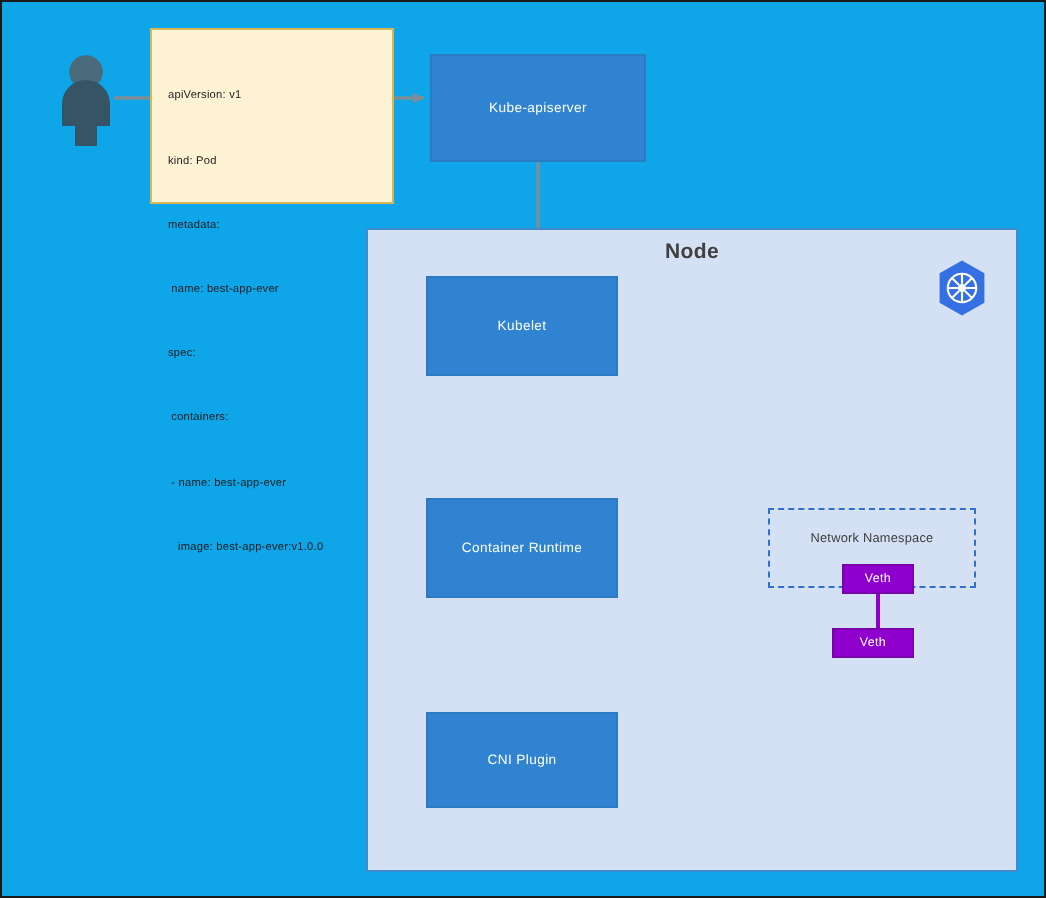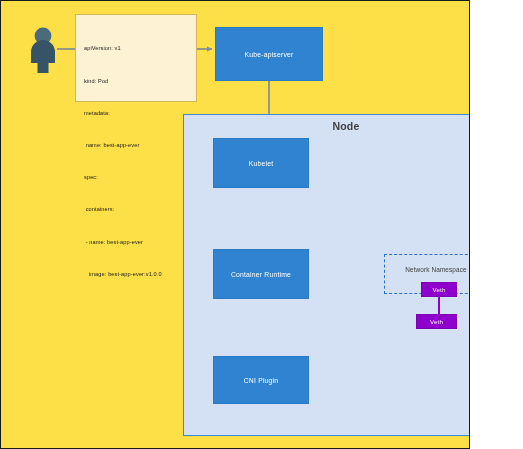--- a/index.html
+++ b/index.html
@@ -6,23 +6,23 @@
   html, body {
     margin: 0;
     padding: 0;
     background: #ffffff;
   }
   body {
     font-family: "Liberation Sans", sans-serif;
   }
   #canvas {
     position: relative;
-    width: 470px;
+    width: 523px;
     height: 449px;
-    background: #fde047;
+    background: #0ea5e9;
     border: 1px solid #1a1a1a;
     box-sizing: border-box;
     overflow: hidden;
     padding-left: 40px;
   }
   .abs { position: absolute; box-sizing: border-box; }
 
   
   #actor-icon { left: 20px; top: 24px; width: 44px; height: 48px; }
 

